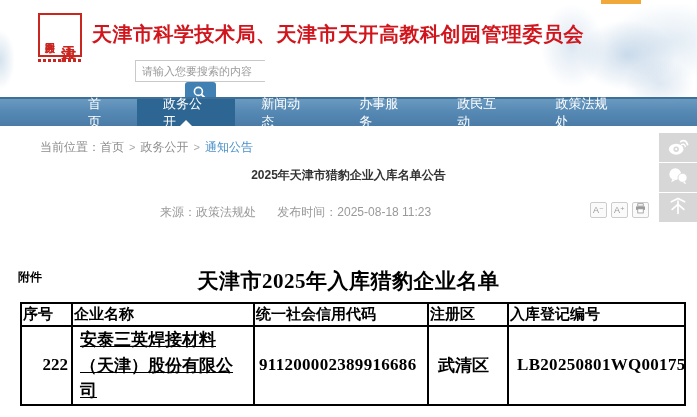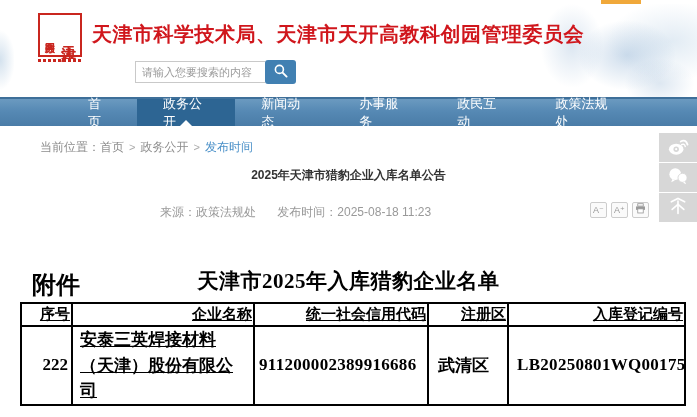--- a/index.html
+++ b/index.html
@@ -22,21 +22,21 @@
   }
   .logo-row { position:relative; display:flex; align-items:flex-start; padding:13px 0 0 38px; }
   .seal { width:44px; height:44px; border:2px solid #c9261f; display:flex; flex-direction:row-reverse;
     align-items:center; justify-content:center; gap:2px; color:#c9261f; background:rgba(255,255,255,.6); }
   .seal-col-r { writing-mode:vertical-rl; font-size:15px; font-weight:bold; letter-spacing:1px; }
   .seal-col-l { writing-mode:vertical-rl; font-size:10px; font-weight:bold; }
   .seal-sub { width:44px; height:3px; margin-top:2px;
     background:repeating-linear-gradient(90deg,#c9261f 0 3px, transparent 3px 5px); }
   .site-title { margin-left:10px; padding-top:8px; font-size:20px; font-weight:bold;
     color:#d0161c; letter-spacing:0.5px; white-space:nowrap; }
-  .search-row { position:absolute; left:135px; top:60px; display:flex; align-items:center; }
+  .search-row { position:absolute; left:135px; top:60px; display:flex; align-items:center;flex-direction:column; }
   .search-input { width:130px; height:22px; border:1px solid #c9c9c9; border-right:none;
     padding:0 6px; font-size:11px; color:#444; outline:none; }
   .search-input::placeholder { color:#9a9a9a; }
   .search-btn { width:31px; height:24px; background:#4180b2; border:none; border-radius:3px;
     display:flex; align-items:center; justify-content:center; cursor:pointer; }
 
   
   .nav { display:flex; height:29px; justify-content:space-between; padding:0 58px 0 62px;
     background:linear-gradient(180deg,#6b9ac0 0%, #5689b4 45%, #4a7ca7 100%);
     border-top:2px solid #3e6f99; }
@@ -65,26 +65,26 @@
 
   
   .share-bar { position:absolute; top:133px; right:0; width:38px; display:flex;
     flex-direction:column; gap:1px; }
   .share-cell { width:38px; height:29px; background:#d7d7d7; display:flex;
     align-items:center; justify-content:center; cursor:pointer; }
 
   
   .doc { margin-top:45px; font-family:"Liberation Serif","DejaVu Serif",serif; color:#000; font-weight:bold; }
   .doc-head { position:relative; height:30px; }
-  .attach-label { position:absolute; left:32px; top:2px; font-size:24px; }
+  .attach-label { position:absolute; left:18px; top:2px; font-size:12px; }
   .doc-title { text-align:center; font-size:21px; letter-spacing:0.5px; }
   .doc-table { margin:5px 0 0 20px; width:664px; border-collapse:collapse; table-layout:fixed;
     border:2px solid #000; }
   .doc-table td { border:2px solid #000; overflow:hidden; }
-  .doc-table tr.hdr td { height:21px; font-size:15px; text-align:right; vertical-align:middle;text-decoration:underline; }
+  .doc-table tr.hdr td { height:21px; font-size:15px; text-align:left; vertical-align:middle; }
   .doc-table tr.data td { height:65px; vertical-align:middle; font-size:17px; }
   td.c-seq   { text-align:right; padding-right:3px; font-size:16px; }
   td.c-comp  { padding:0 4px 0 7px; line-height:1.5;text-decoration:underline; }
   td.c-code  { padding-left:4px; letter-spacing:0.3px;margin-top:40px; }
   td.c-dist  { padding-left:9px; }
   td.c-regno { padding-left:8px; font-size:16px; letter-spacing:0.3px; }
 </style>
 </head>
 <body>
 
@@ -122,21 +122,21 @@
   <div class="nav">
     <a class="nav-item">首页</a>
     <a class="nav-item active">政务公开</a>
     <a class="nav-item">新闻动态</a>
     <a class="nav-item">办事服务</a>
     <a class="nav-item">政民互动</a>
     <a class="nav-item">政策法规处</a>
   </div>
 
   <div class="breadcrumb">
-    <span>当前位置：</span><a>首页</a><span class="sep">&gt;</span><a>政务公开</a><span class="sep">&gt;</span><a class="current">发布时间</a>
+    <span>当前位置：</span><a>首页</a><span class="sep">&gt;</span><a>政务公开</a><span class="sep">&gt;</span><a class="current">通知公告</a>
   </div>
 
   <div class="article-title">2025年天津市猎豹企业入库名单公告</div>
   <div class="meta-row">
     <span class="meta-source">来源：政策法规处</span>
     <span class="meta-time">发布时间：2025-08-18 11:23</span>
     <span class="font-controls">
       <span class="ctrl-btn">A⁻</span>
       <span class="ctrl-btn">A⁺</span>
       <span class="ctrl-btn">

